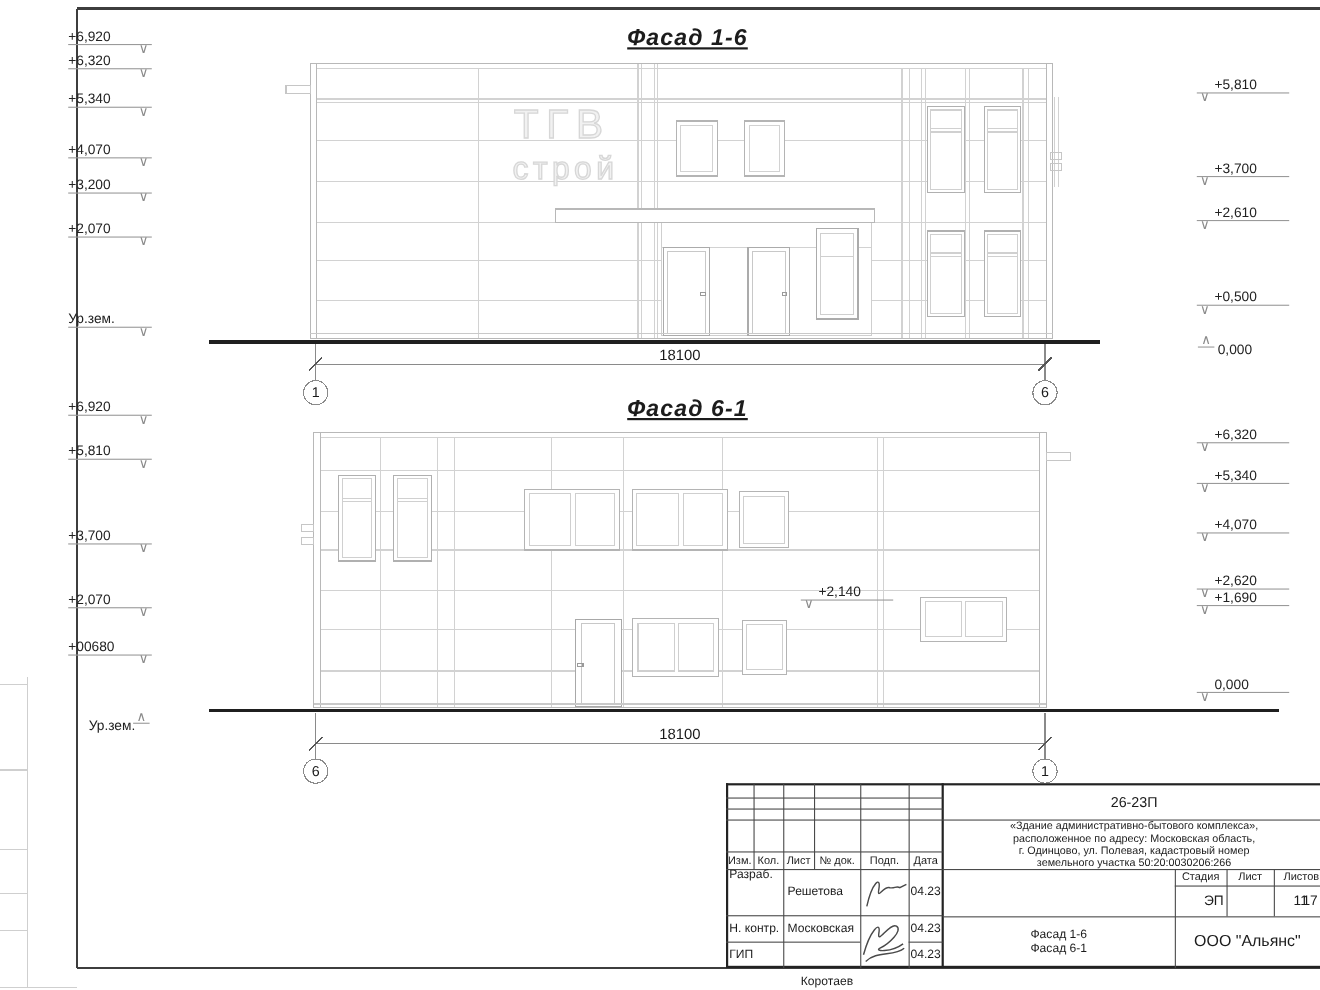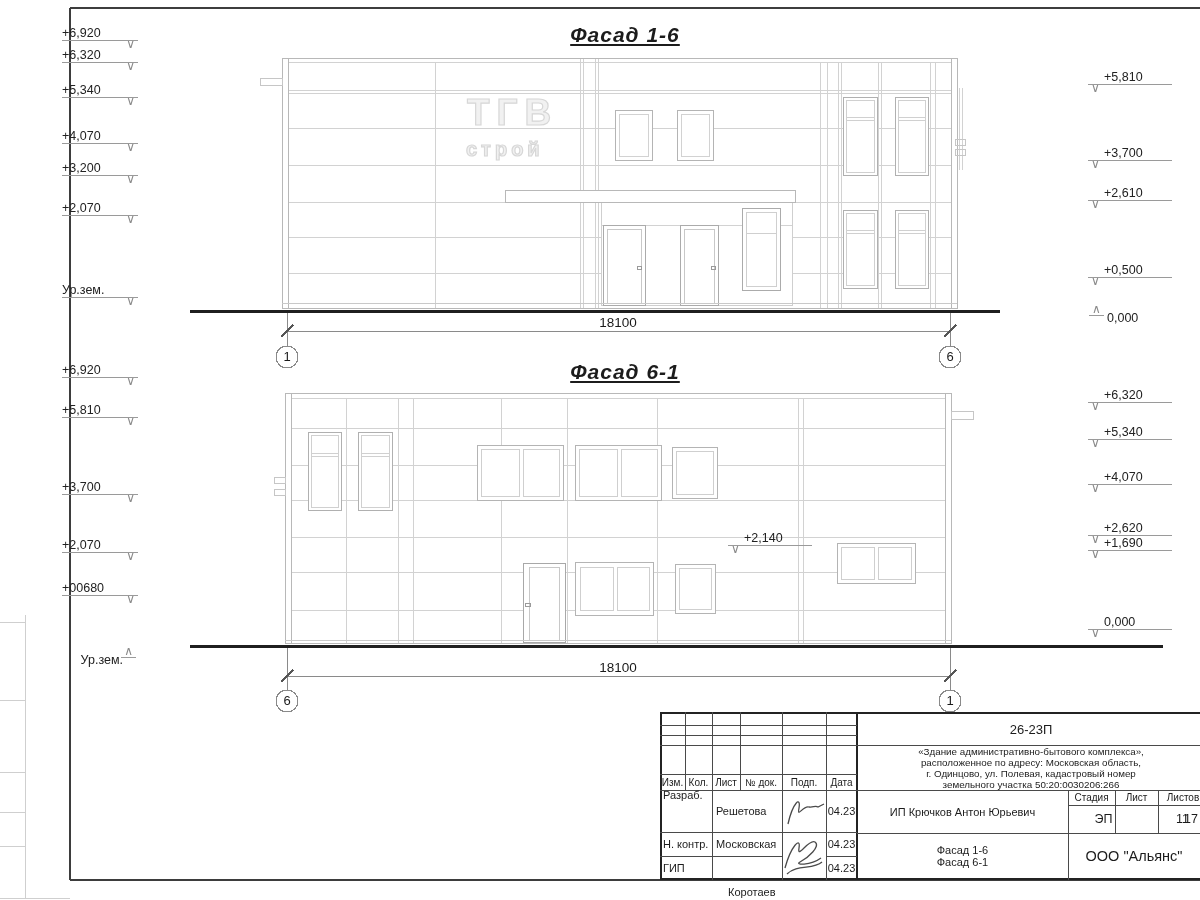--- a/index.html
+++ b/index.html
@@ -31,25 +31,25 @@
   .dl .tick{left:3px;top:12px;}
   .ul{width:84px;}
   .ul .lbl{text-align:left;padding-left:19px;border-bottom:none;}
   .ul .tick{left:1px;top:-8px;border-bottom:1px solid #9a9a9a;padding:0 3px;}
   .ur{width:76px;}
   .ur .lbl{text-align:right;padding-right:15px;border-bottom:none;}
   .ur .tick{right:2px;top:-8px;border-bottom:1px solid #9a9a9a;padding:0 3px;}
 
   
   .logo-line{
-    position:absolute;z-index:2;font-weight:bold;
+    position:absolute;z-index:2;font-weight:normal;
     color:#f1f1f1;-webkit-text-stroke:1.2px #d7d7d7;
   }
   .logo-1{font-size:37px;letter-spacing:7px;}
-  .logo-2{font-size:20px;letter-spacing:4px;}
+  .logo-2{font-size:29px;letter-spacing:4px;}
 
   .dim-text{font-size:13.5px;text-align:center;color:#1a1a1a;}
   .axis-num{font-size:13px;text-align:center;width:22px;color:#1a1a1a;}
 
   
   .tblock{position:absolute;left:660px;top:712px;width:545px;height:168px;z-index:3;background:#fff;}
   .tblock .hl{position:absolute;background:#4a4a4a;height:1px;}
   .tblock .vl{position:absolute;background:#4a4a4a;width:1px;}
   .tblock .thick{background:#232323;}
   .tblock .hl.thick{height:2px;}
@@ -436,21 +436,20 @@
   <div class="tb-text" style="left:166px;top:144px;width:31px;height:24px;">04.23</div>
 
   <svg class="sig" style="left:124px;top:80px;" width="42" height="38" viewBox="0 0 42 38">
     <path d="M4,32 C9,10 17,4 15,16 C13,27 19,13 25,15 C29,16 31,13 34,15 L40,12" fill="none" stroke="#4a4a4a" stroke-width="1.3"></path>
   </svg>
   <svg class="sig" style="left:120px;top:118px;" width="46" height="48" viewBox="0 0 46 48">
     <path d="M5,38 C11,16 21,6 19,18 C17,30 29,8 35,12 C41,16 28,28 20,32 C14,35 30,36 41,28" fill="none" stroke="#4a4a4a" stroke-width="1.3"></path>
     <path d="M7,44 C17,34 33,40 42,32" fill="none" stroke="#4a4a4a" stroke-width="1.3"></path>
   </svg>
 
-  <div class="tb-text" style="left:197px;top:78px;width:211px;height:43px;">ИП Крючков Антон Юрьевич</div>
 
   <div class="tb-text tb-small" style="left:408px;top:78px;width:47px;height:15px;">Стадия</div>
   <div class="tb-text tb-small" style="left:455px;top:78px;width:43px;height:15px;">Лист</div>
   <div class="tb-text tb-small" style="left:498px;top:78px;width:50px;height:15px;">Листов</div>
   <div class="tb-text tb-stage" style="left:408px;top:93px;width:47px;height:28px;">ЭП</div>
   <div class="tb-text tb-stage" style="left:455px;top:93px;width:43px;height:28px;margin-left:34px;">11</div>
   <div class="tb-text tb-stage" style="left:498px;top:93px;width:42px;height:28px;">17</div>
 
   <div class="tb-text" style="left:197px;top:121px;width:211px;height:45px;">Фасад 1-6
 Фасад 6-1</div>

